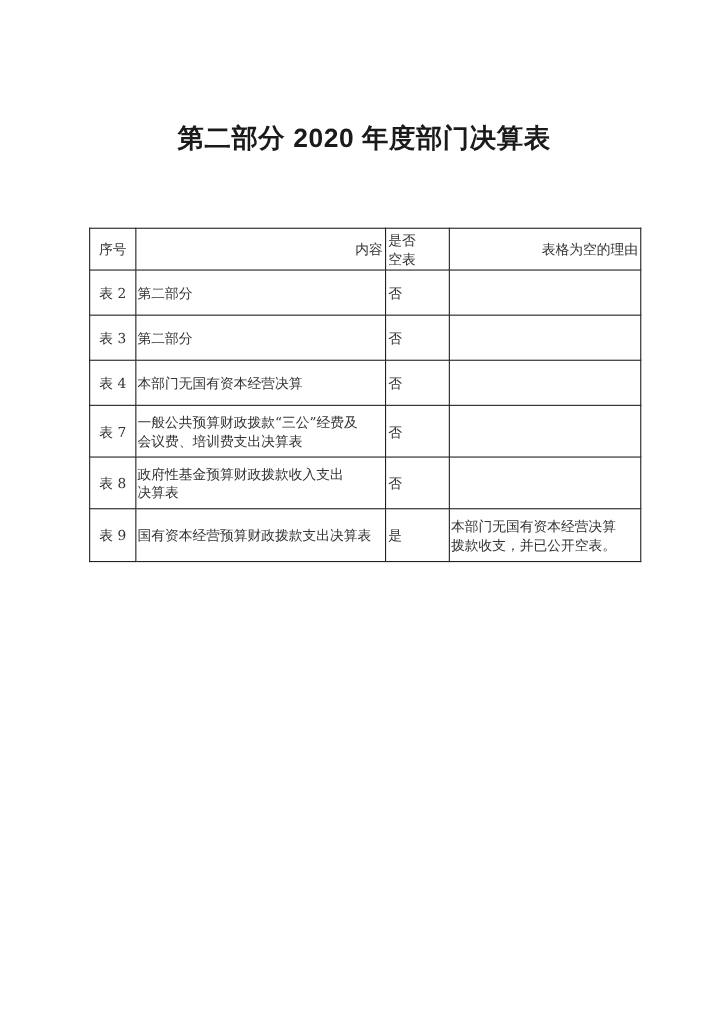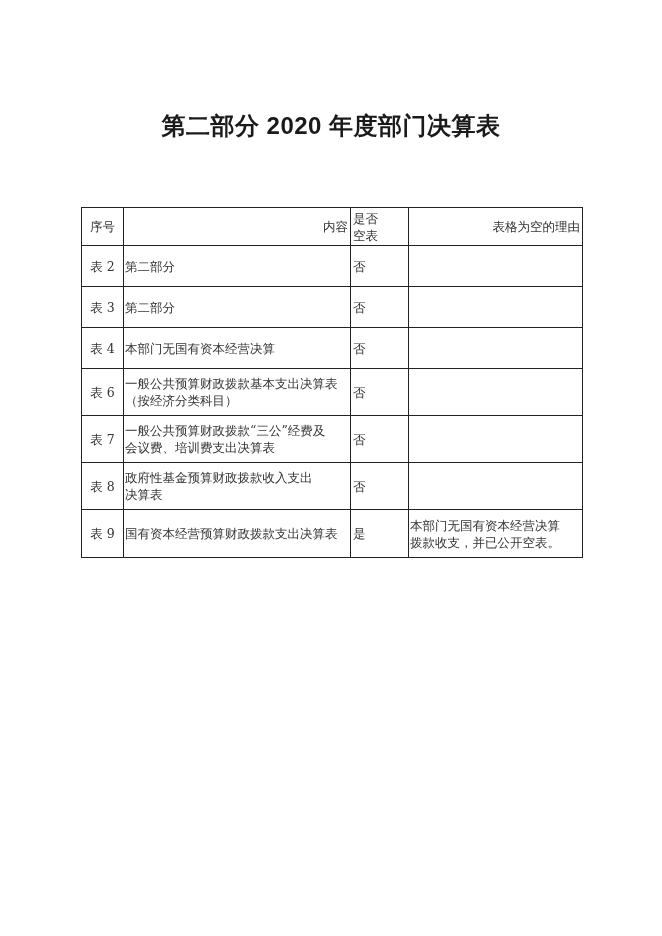--- a/index.html
+++ b/index.html
@@ -53,29 +53,20 @@
   </tr>
   <tr style="height:41px">
     <td class="c-num">表 4</td>
     <td class="c-content">
           <div>本部门无国有资本经营决算</div>
         </td>
     <td class="c-empty">否</td>
     <td class="c-reason"></td>
   </tr>
   <tr style="height:47px">
-    <td class="c-num">表 6</td>
-    <td class="c-content">
-      <div>一般公共预算财政拨款基本支出决算表</div>
-      <div>（按经济分类科目）</div>
-    </td>
-    <td class="c-empty">否</td>
-    <td class="c-reason"></td>
-  </tr>
-  <tr style="height:47px">
     <td class="c-num">表 7</td>
     <td class="c-content">
       <div>一般公共预算财政拨款“三公”经费及</div>
       <div>会议费、培训费支出决算表</div>
     </td>
     <td class="c-empty">否</td>
     <td class="c-reason"></td>
   </tr>
   <tr style="height:47px">
     <td class="c-num">表 8</td>

